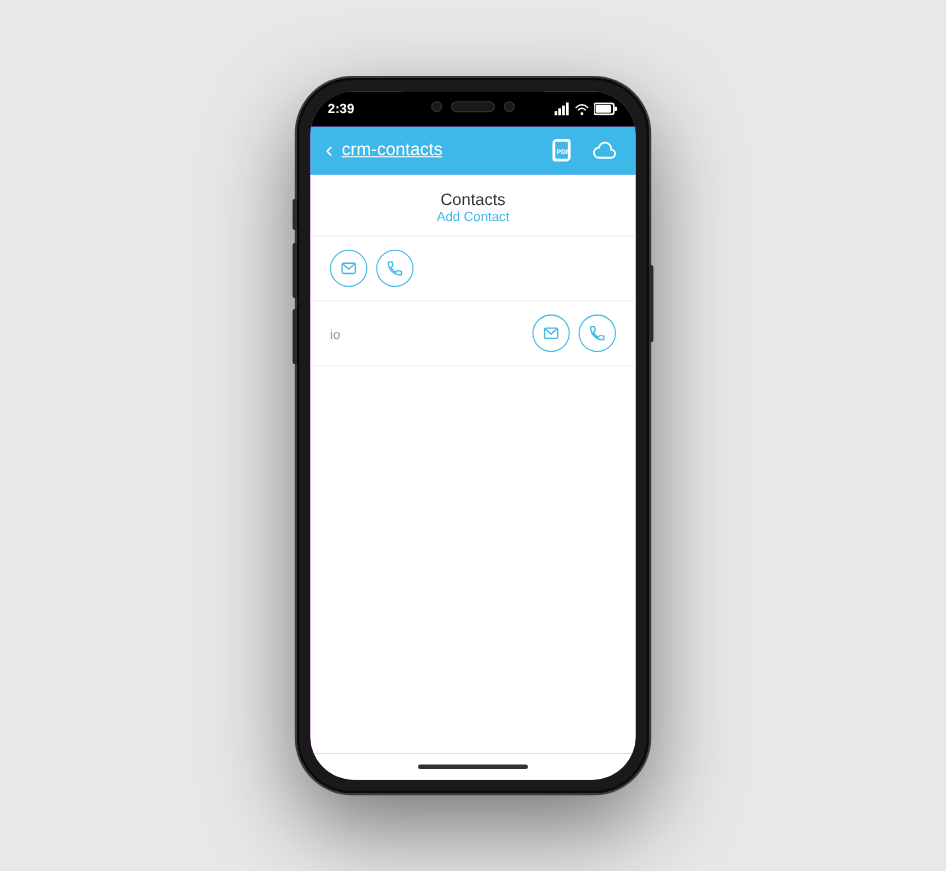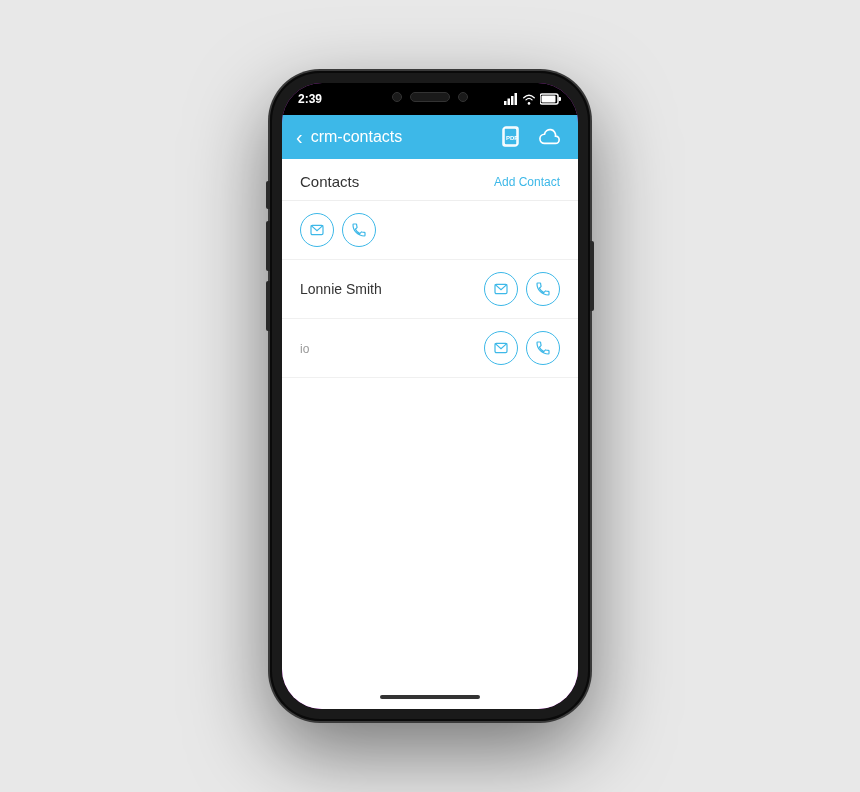--- a/index.html
+++ b/index.html
@@ -108,20 +108,21 @@
       font-size: 20px;
       margin-right: 8px;
       cursor: pointer;
     }
 
     .nav-title {
       color: #fff;
       font-size: 16px;
       font-weight: 500;
       flex: 1;
+      text-decoration: underline;
     }
 
     .nav-icons {
       display: flex;
       gap: 10px;
       align-items: center;
     }
 
     .nav-icon-btn {
       width: 28px;
@@ -139,20 +140,21 @@
       overflow-y: auto;
     }
 
     
     .section-header {
       display: flex;
       justify-content: space-between;
       align-items: center;
       padding: 14px 18px 10px 18px;
       border-bottom: 1px solid #eee;
+      flex-direction: column;
     }
 
     .section-title {
       font-size: 15px;
       color: #333;
       font-weight: 400;
     }
 
     .add-contact-btn {
       font-size: 12px;
@@ -330,38 +332,20 @@
 
     <div class="content-area">
 
       <div class="section-header">
         <span class="section-title">Contacts</span>
         <span class="add-contact-btn">Add Contact</span>
       </div>
 
       <div id="contacts-list">
       <div class="contact-item">
-            <div class="contact-actions">
-              <div class="action-circle">
-                <svg viewBox="0 0 24 24">
-      <rect x="3" y="5" width="18" height="14" rx="2" stroke="#3db8e8" stroke-width="1.8" fill="none"></rect>
-      <polyline points="3,5 12,13 21,5" stroke="#3db8e8" stroke-width="1.8" fill="none"></polyline>
-    </svg>
-              </div>
-              <div class="action-circle">
-                <svg viewBox="0 0 24 24">
-      <path d="M6.6 10.8c1.4 2.8 3.8 5.1 6.6 6.6l2.2-2.2c.3-.3.7-.4 1-.2 1.1.4 2.3.6 3.6.6.6 0 1 .4 1 1V20c0 .6-.4 1-1 1C10.6 21 3 13.4 3 4c0-.6.4-1 1-1h3.5c.6 0 1 .4 1 1 0 1.3.2 2.5.6 3.6.1.3 0 .7-.2 1L6.6 10.8z" stroke="#3db8e8" stroke-width="1.8" fill="none"></path>
-    </svg>
-              </div>
-            </div>
-          </div>
-          <div class="contact-item">
-            <div class="contact-info">
-              <div class="contact-name">Lonnie Smith</div>
-            </div>
             <div class="contact-actions">
               <div class="action-circle">
                 <svg viewBox="0 0 24 24">
       <rect x="3" y="5" width="18" height="14" rx="2" stroke="#3db8e8" stroke-width="1.8" fill="none"></rect>
       <polyline points="3,5 12,13 21,5" stroke="#3db8e8" stroke-width="1.8" fill="none"></polyline>
     </svg>
               </div>
               <div class="action-circle">
                 <svg viewBox="0 0 24 24">
       <path d="M6.6 10.8c1.4 2.8 3.8 5.1 6.6 6.6l2.2-2.2c.3-.3.7-.4 1-.2 1.1.4 2.3.6 3.6.6.6 0 1 .4 1 1V20c0 .6-.4 1-1 1C10.6 21 3 13.4 3 4c0-.6.4-1 1-1h3.5c.6 0 1 .4 1 1 0 1.3.2 2.5.6 3.6.1.3 0 .7-.2 1L6.6 10.8z" stroke="#3db8e8" stroke-width="1.8" fill="none"></path>

